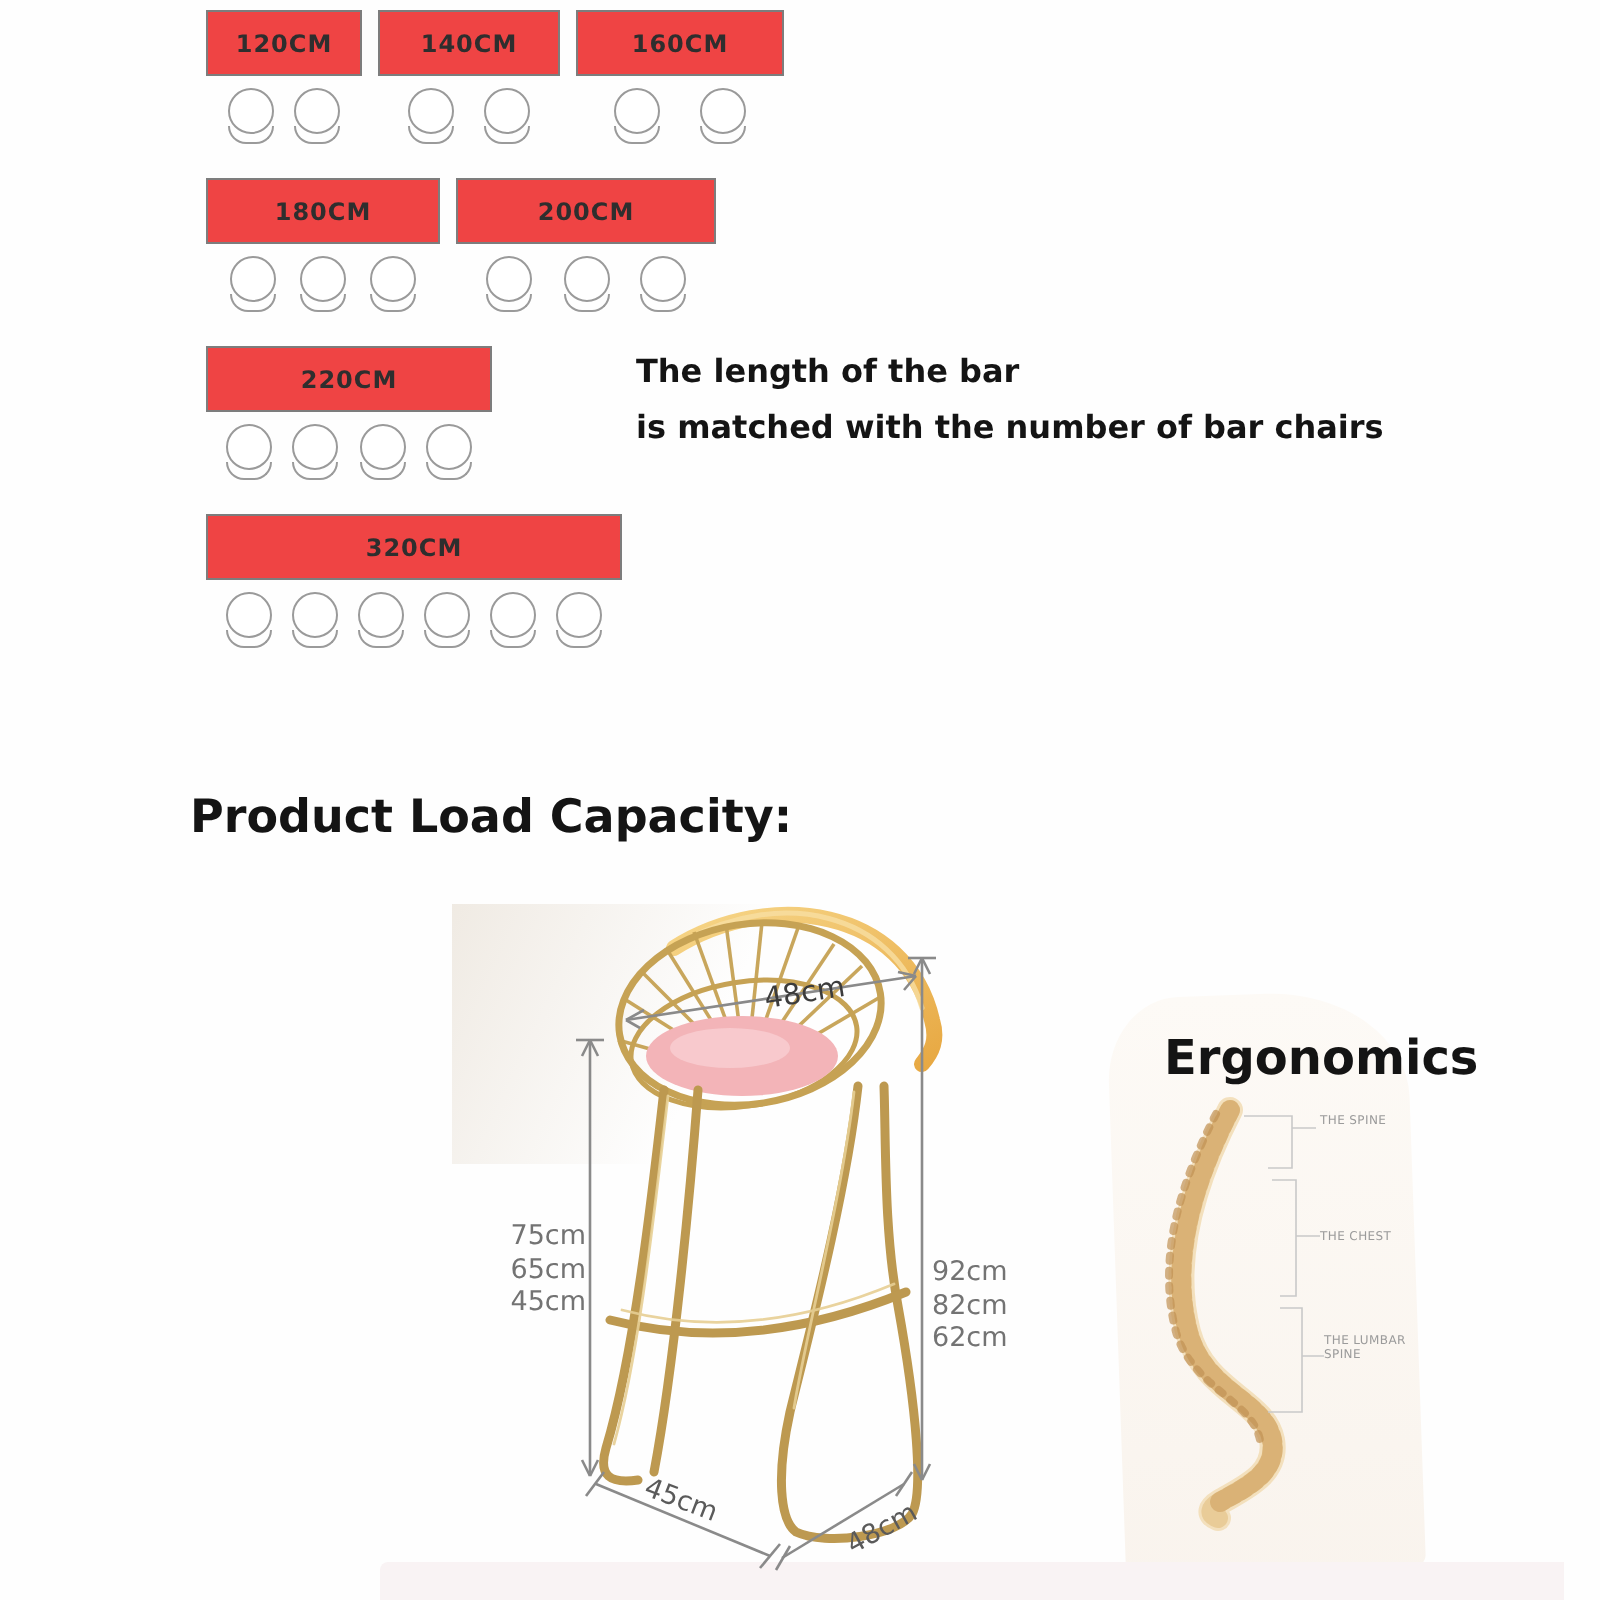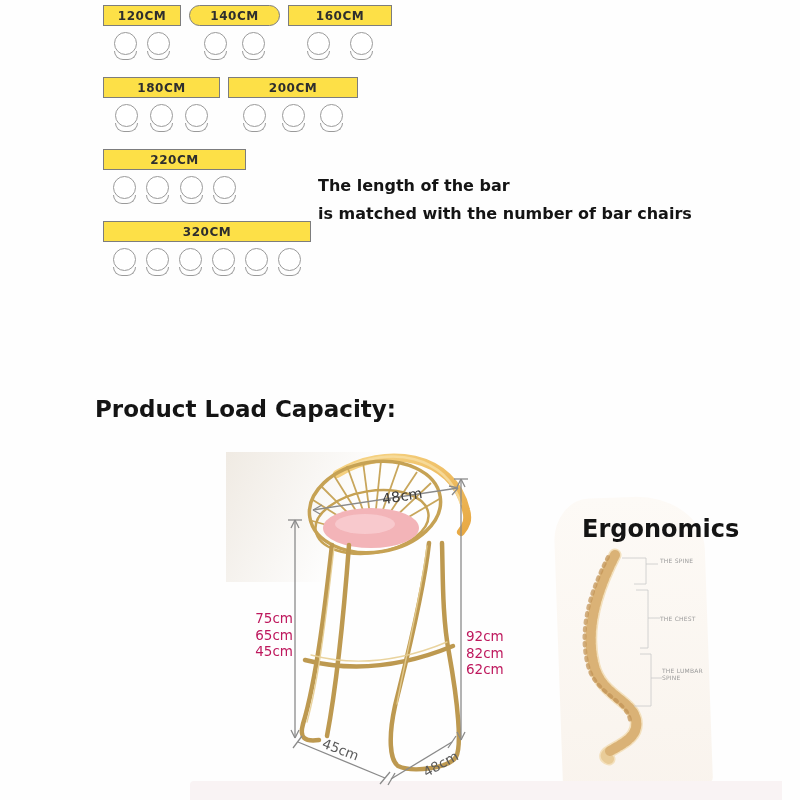--- a/index.html
+++ b/index.html
@@ -6,21 +6,21 @@
   body{
     width:800px;height:800px;position:relative;overflow:hidden;
     background:#fefefe;
     font-family:"DejaVu Sans","Liberation Sans",sans-serif;
   }
   
   .bar-rows{position:absolute;left:103px;top:5px;}
   .bar-row{display:flex;gap:8px;margin-bottom:22px;align-items:flex-start;}
   .bar-group{display:flex;flex-direction:column;}
   .bar-rect{
-    height:21px;border:1.5px solid #7d7d7d;background:#fde047;
+    height:33px;border:1.5px solid #7d7d7d;background:#ef4444;
     display:flex;align-items:center;justify-content:center;box-sizing:border-box;text-align:center;
   }
   .bar-label{font-size:12px;font-weight:bold;color:#2e2e2e;letter-spacing:.5px;}
   .chair-row{display:flex;justify-content:space-evenly;margin-top:6px;}
   .chair{
     width:21px;height:21px;border:1.8px solid #9a9a9a;border-radius:50%;
     position:relative;background:#fff;
   }
   .chair::after{
     content:"";position:absolute;left:-1px;right:-1px;bottom:-6px;height:8px;
@@ -33,21 +33,21 @@
   }
   .load-text{
     position:absolute;left:95px;top:396px;
     font-size:23px;font-weight:bold;color:#141414;line-height:26px;
   }
   .ergo-title{
     position:absolute;left:582px;top:515px;
     font-size:24px;font-weight:bold;color:#141414;
   }
   
-  .dim-stack{position:absolute;font-size:13.5px;color:#be185d;line-height:16.5px;}
+  .dim-stack{position:absolute;font-size:13.5px;color:#737373;line-height:16.5px;}
   .dim-stack.left{left:255px;top:610px;text-align:right;width:38px;}
   .dim-stack.right{left:466px;top:628px;}
   .dim-text{font-size:13.5px;fill:#5a5a5a;}
   .dim-text-dark{font-size:14.5px;fill:#3c3c3c;}
   
   .spine-label{position:absolute;font-size:6px;color:#9b9b9b;letter-spacing:.2px;line-height:7px;}
   .spine-label.l1{left:660px;top:557px;}
   .spine-label.l2{left:660px;top:615px;}
   .spine-label.l3{left:662px;top:667px;}
   
@@ -80,21 +80,21 @@
       <div class="bar-group">
         <div class="bar-rect" style="width: 78px;">
           <span class="bar-label">120CM</span>
         </div>
         <div class="chair-row" style="width: 78px;">
           <span class="chair"></span>
           <span class="chair"></span>
         </div>
       </div>
       <div class="bar-group">
-        <div class="bar-rect" style="width: 91px; border-radius: 11px;">
+        <div class="bar-rect" style="width: 91px;">
           <span class="bar-label">140CM</span>
         </div>
         <div class="chair-row" style="width: 91px;">
           <span class="chair"></span>
           <span class="chair"></span>
         </div>
       </div>
       <div class="bar-group">
         <div class="bar-rect" style="width: 104px;">
           <span class="bar-label">160CM</span>

